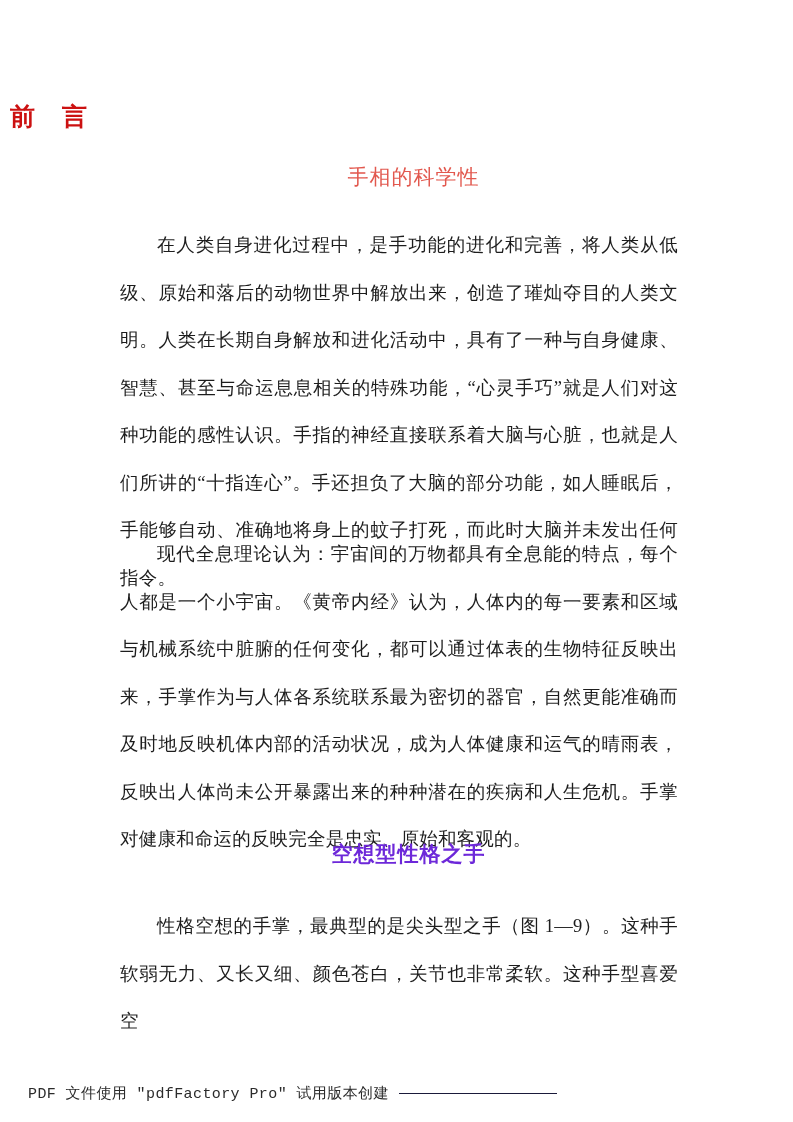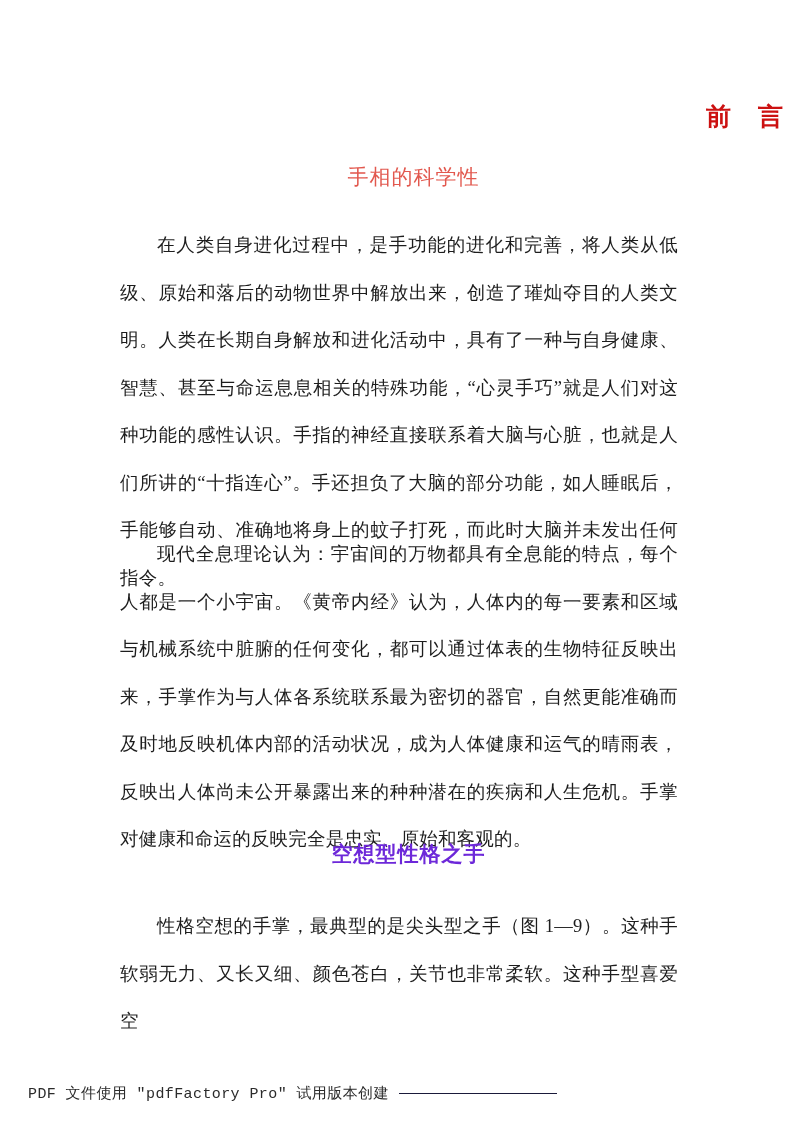--- a/index.html
+++ b/index.html
@@ -15,21 +15,21 @@
     overflow: hidden;
     font-family: "Liberation Serif", "DejaVu Serif", serif;
   }
 
   
   .doc-title {
     position: absolute;
     left: 0;
     top: 100px;
     width: 793px;
-    text-align: right;
+    text-align: left;
     font-size: 25px;
     font-weight: bold;
     color: #cc1111;
     letter-spacing: 10px;
     text-indent: 10px;
     font-family: "Liberation Sans", "DejaVu Sans", sans-serif;
   }
 
   .doc-subtitle {
     position: absolute;

